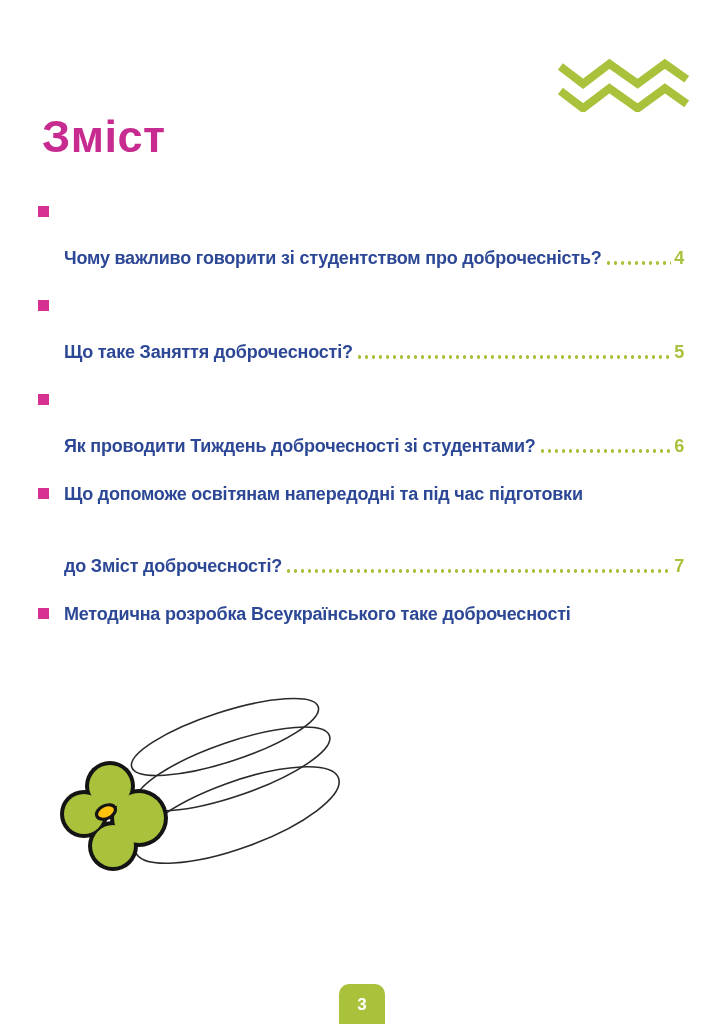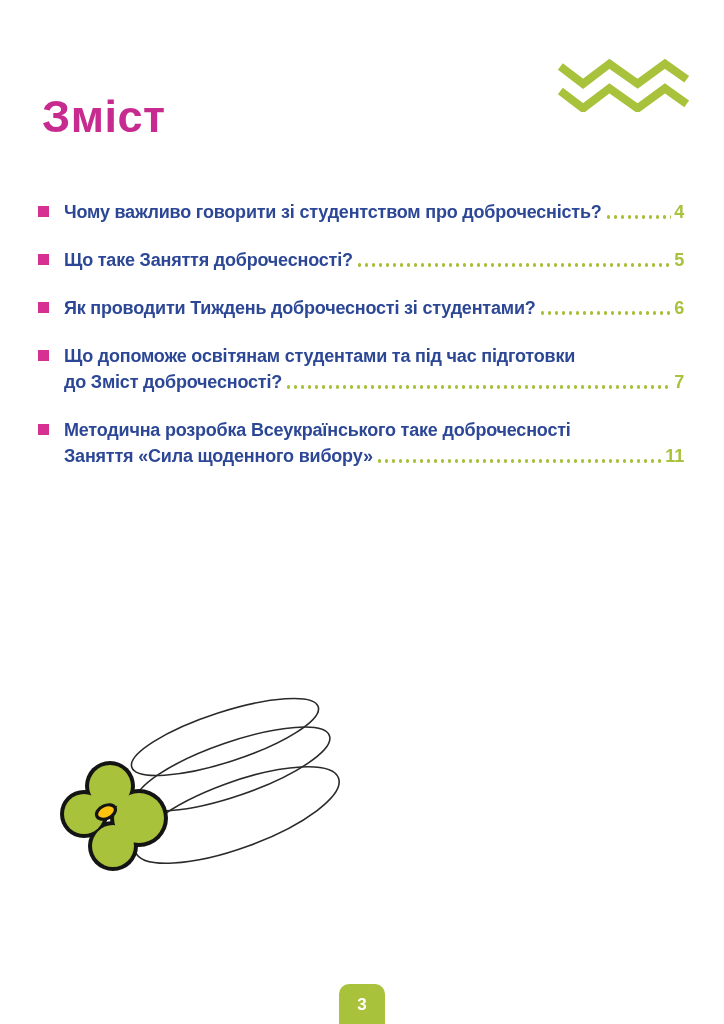--- a/index.html
+++ b/index.html
@@ -8,37 +8,37 @@
     width:724px;height:1024px;
     margin:0 auto;
     background:#ffffff;
     font-family:"Liberation Sans","DejaVu Sans",sans-serif;
     overflow:hidden;
   }
   
   .zigzag{position:absolute;top:52px;left:551px;width:146px;height:60px;}
   
   .title{
-    position:absolute;top:92px;left:42px;margin:0;
+    position:absolute;top:112px;left:42px;margin:0;
     font-size:45px;font-weight:bold;line-height:1.1;
     color:#C82B8F;letter-spacing:0.5px;
   }
   
   .toc{position:absolute;top:199px;left:38px;right:40px;}
   .entry{display:flex;margin-bottom:22px;}
   .bullet{
     flex:none;width:11px;height:11px;background:#D63090;
     margin:7px 15px 0 0;
   }
   .entry-body{
     flex:1;min-width:0;
     color:#2C4795;font-weight:bold;font-size:18px;line-height:26px;
     letter-spacing:-0.2px;
   }
-  .row{display:flex;align-items:flex-end;}
+  .row{display:flex;align-items:flex-end;margin-top:46px;}
   .row .line{white-space:nowrap;}
   .leader{
     flex:1;height:6px;margin:0 3px 5px 3px;
     background-image:radial-gradient(circle,#A8C23C 1.6px,transparent 2px);
     background-size:7px 6px;background-position:left center;background-repeat:repeat-x;
   }
   .pagenum{color:#A8C23C;}
   
   .doodle{position:absolute;left:55px;top:685px;width:300px;height:210px;}
   
@@ -95,38 +95,33 @@
           <span class="line">Як проводити Тиждень доброчесності зі студентами?</span>
           <span class="leader"></span>
           <span class="pagenum">6</span>
         </div>
       </div>
     </div>
 
     <div class="entry">
       <span class="bullet"></span>
       <div class="entry-body">
-        <div class="line">Що допоможе освітянам студентами та під час підготовки</div>
+        <div class="line">Що допоможе освітянам напередодні та під час підготовки</div>
         <div class="row">
           <span class="line">до Зміст доброчесності?</span>
           <span class="leader"></span>
           <span class="pagenum">7</span>
         </div>
       </div>
     </div>
 
     <div class="entry">
       <span class="bullet"></span>
       <div class="entry-body">
         <div class="line">Методична розробка Всеукраїнського таке доброчесності</div>
-        <div class="row">
-          <span class="line">Заняття «Сила щоденного вибору»</span>
-          <span class="leader"></span>
-          <span class="pagenum">11</span>
-        </div>
       </div>
     </div>
 
   </div>
 
   <svg class="doodle" viewBox="0 0 300 210" aria-hidden="true">
     <g fill="none" stroke="#2a2a2a" stroke-width="1.6">
       <ellipse cx="170" cy="52" rx="98" ry="25" transform="rotate(-18 170 52)"></ellipse>
       <ellipse cx="178" cy="84" rx="102" ry="27" transform="rotate(-19 178 84)"></ellipse>
       <ellipse cx="182" cy="130" rx="108" ry="33" transform="rotate(-20 182 130)"></ellipse>

